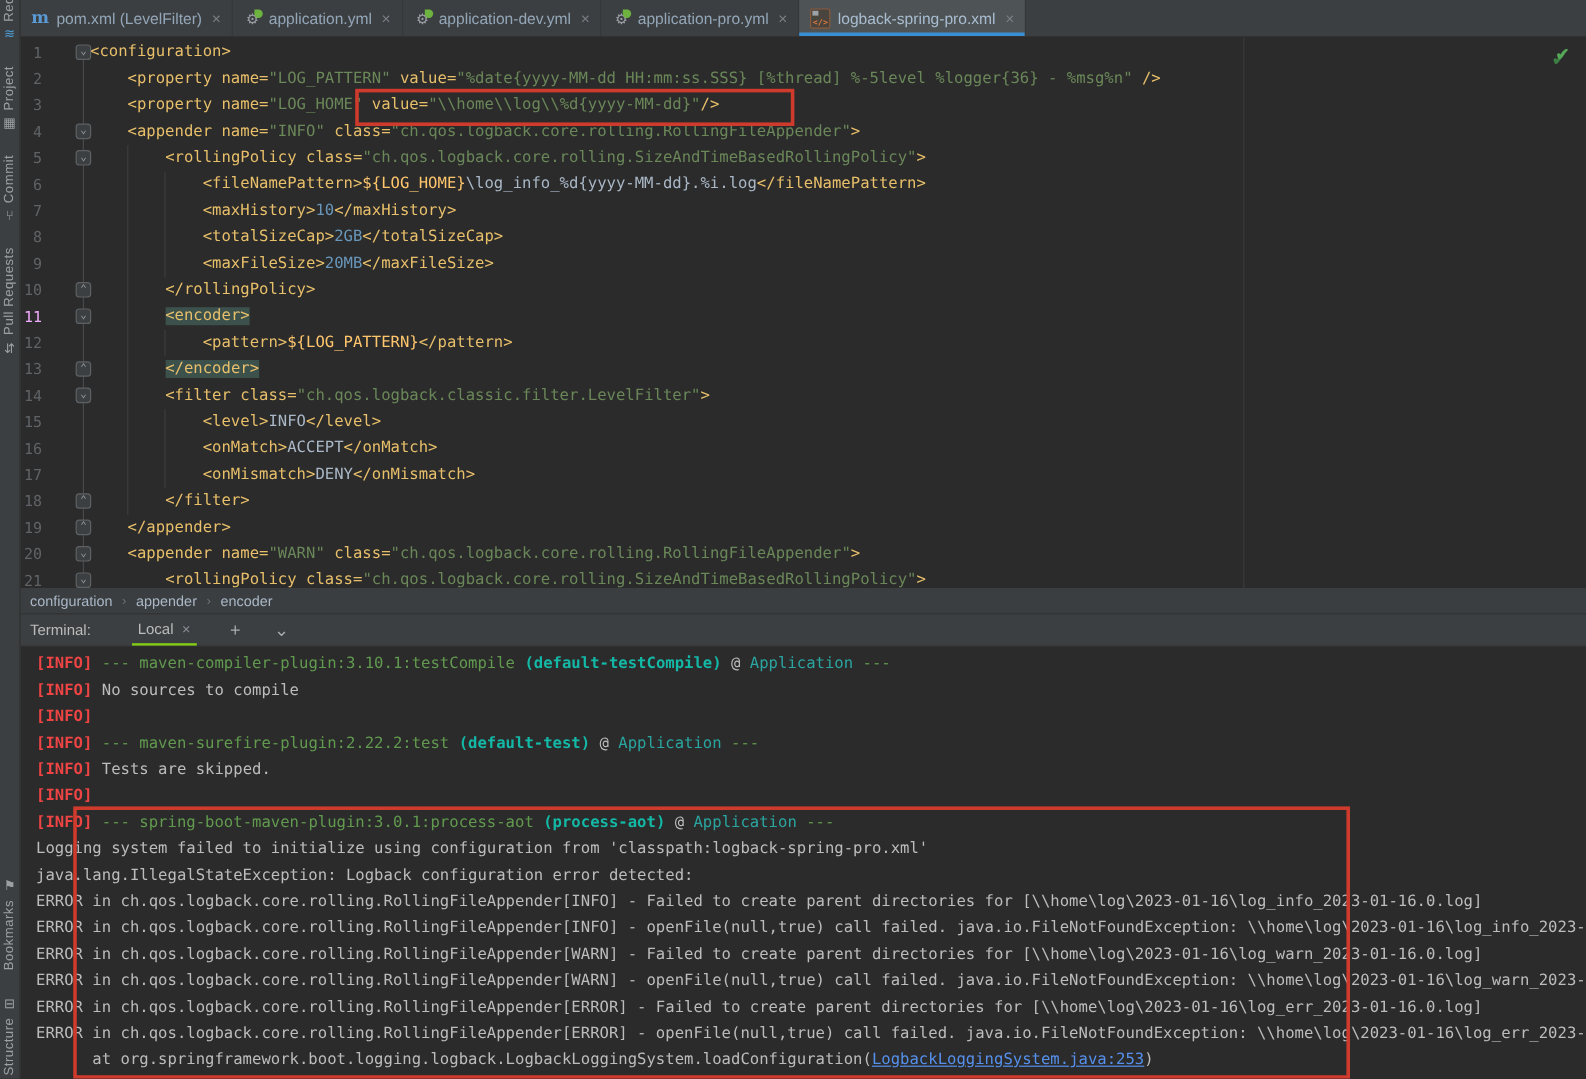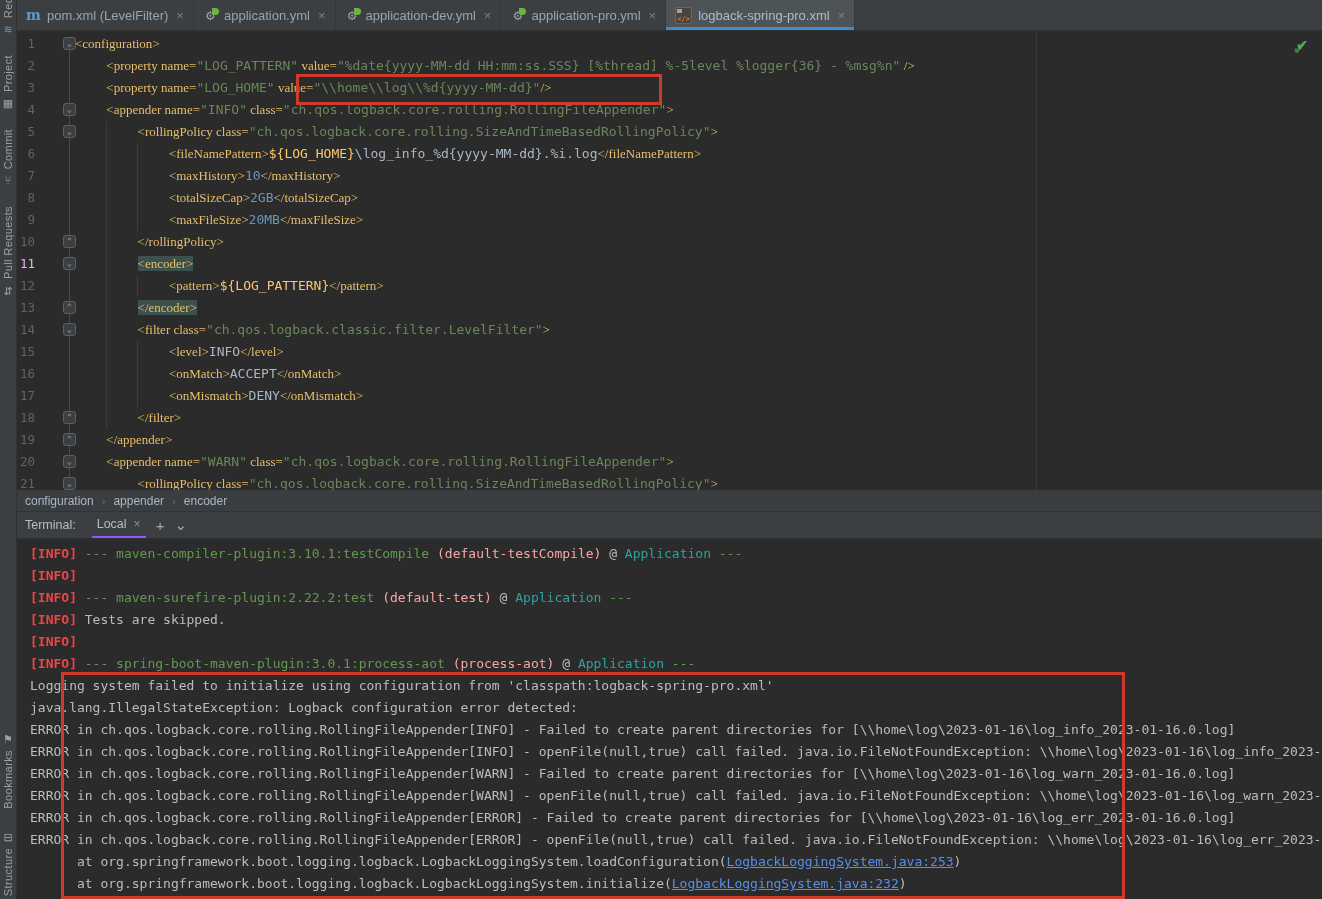--- a/index.html
+++ b/index.html
@@ -35,44 +35,44 @@
   .xml-icon::after{content:"";position:absolute;left:1px;top:1px;width:5px;height:4px;background:#9DA2A8;}
 
   
   .editor{position:absolute;top:31px;left:0;right:0;height:459px;overflow:hidden;background:#2B2B2B;}
   .codewrap{position:absolute;left:0;top:0;right:0;bottom:0;padding-top:2px;}
   .crow{position:relative;height:22px;font:13px/22px "DejaVu Sans Mono",monospace;white-space:pre;padding-left:58px;}
   .lnum{position:absolute;left:2px;top:0;width:16px;text-align:right;color:#606366;font-size:12.5px;line-height:22px;}
   .crow.cur .lnum{color:#f0abfc;}
   .fold{position:absolute;left:46px;top:4px;width:13px;height:13px;border:1px solid #5E6163;border-radius:3px;
     color:#9DA0A3;font-size:9px;line-height:10px;text-align:center;background:#3C3F41;box-sizing:border-box;}
-  .tg{color:#E8BF6A;font-family:Liberation Serif, serif;} .st{color:#6A8759;} .tx{color:#A9B7C6;} .nm{color:#6897BB;} .vr{color:#FFC66D;}
+  .tg{color:#E8BF6A;} .st{color:#6A8759;} .tx{color:#A9B7C6;} .nm{color:#6897BB;} .vr{color:#FFC66D;}
   .hl{background:#3C514C;margin-top:45px;}
   .gutterline{position:absolute;left:52px;top:16px;height:440px;width:1px;background:#47494B;}
   .iguide{position:absolute;width:1px;background:#3A3C3E;}
   .marginline{position:absolute;left:1019px;top:0;height:459px;width:1px;background:#393B3D;}
   .checkicon{position:absolute;right:14px;top:6px;color:#54A857;font-size:14px;font-weight:bold;cursor:pointer;
     text-shadow:-3px 4px 0 #3E7F44;}
 
   
   .breadcrumbs{position:absolute;top:490px;left:0;right:0;height:21px;background:#3B3E40;border-bottom:1px solid #323232;
     display:flex;align-items:center;gap:8px;padding-left:8px;font-size:12px;color:#A9B7C6;}
   .bsep{color:#6E7276;font-size:11px;}
   .bitem{cursor:pointer;}
 
   
   .termbar{position:absolute;top:512px;left:0;right:0;height:26px;background:#3C3F41;border-bottom:1px solid #323232;
-    display:flex;align-items:center;font-size:12.5px;color:#BBBBBB;padding-left:8px;gap:10px;}
-  .termtab{display:flex;align-items:center;gap:7px;height:100%;padding:0 5px;border-bottom:2px solid #8b5cf6;
+    display:flex;align-items:center;font-size:12.5px;color:#BBBBBB;padding-left:8px;gap:28px;}
+  .termtab{display:flex;align-items:center;gap:7px;height:100%;padding:0 5px;border-bottom:2px solid #84cc16;
     box-sizing:border-box;margin-left:6px;cursor:pointer;}
   .ttx{color:#8A9094;font-size:12px;}
   .plus,.chev{color:#A7ABAE;font-size:15px;cursor:pointer;}
   .terminal{position:absolute;top:539px;left:0;right:0;bottom:0;overflow:hidden;padding-top:4px;background:#2B2B2B;}
   .trow{height:22px;font:13px/22px "DejaVu Sans Mono",monospace;white-space:pre;padding-left:13px;overflow:hidden;}
-  .info{color:#ef4444;font-weight:bold;} .grn{color:#619A4E;} .b{color:#fca5a5;font-weight:normal;}
+  .info{color:#ef4444;font-weight:bold;} .grn{color:#619A4E;} .b{color:#14b8a6;font-weight:bold;}
   .pl{color:#BCBCBC;} .cy{color:#2AA5A0;margin-top:24px;} .lk{color:#5690EC;text-decoration:underline;cursor:pointer;}
 
   
   .redbox{position:absolute;border:3px solid #CE3A2C;z-index:40;pointer-events:none;}
   #rb-code{left:296px;top:74px;width:360px;height:25px;}
   #rb-term{left:61px;top:672px;width:1058px;height:221px;}
 </style>
 </head>
 <body>
 
@@ -185,20 +185,21 @@
       <span class="termtab">
         <span>Local</span>
         <span class="ttx">×</span>
       </span>
       <span class="plus">+</span>
       <span class="chev">⌄</span>
     </div>
 
     <div class="terminal" id="term">
         <div class="trow"><span class="seg info">[INFO]</span><span class="seg grn"> --- maven-compiler-plugin:3.10.1:testCompile </span><span class="seg b">(default-testCompile)</span><span class="seg pl"> @ </span><span class="seg cy">Application</span><span class="seg grn"> ---</span></div>
+        <div class="trow"><span class="seg info">[INFO]</span><span class="seg pl"> No sources to compile</span></div>
         <div class="trow"><span class="seg info">[INFO]</span></div>
         <div class="trow"><span class="seg info">[INFO]</span><span class="seg grn"> --- maven-surefire-plugin:2.22.2:test </span><span class="seg b">(default-test)</span><span class="seg pl"> @ </span><span class="seg cy">Application</span><span class="seg grn"> ---</span></div>
         <div class="trow"><span class="seg info">[INFO]</span><span class="seg pl"> Tests are skipped.</span></div>
         <div class="trow"><span class="seg info">[INFO]</span></div>
         <div class="trow"><span class="seg info">[INFO]</span><span class="seg grn"> --- spring-boot-maven-plugin:3.0.1:process-aot </span><span class="seg b">(process-aot)</span><span class="seg pl"> @ </span><span class="seg cy">Application</span><span class="seg grn"> ---</span></div>
         <div class="trow"><span class="seg pl">Logging system failed to initialize using configuration from 'classpath:logback-spring-pro.xml'</span></div>
         <div class="trow"><span class="seg pl">java.lang.IllegalStateException: Logback configuration error detected:</span></div>
         <div class="trow"><span class="seg pl">ERROR in ch.qos.logback.core.rolling.RollingFileAppender[INFO] - Failed to create parent directories for [\\home\log\2023-01-16\log_info_2023-01-16.0.log]</span></div>
         <div class="trow"><span class="seg pl">ERROR in ch.qos.logback.core.rolling.RollingFileAppender[INFO] - openFile(null,true) call failed. java.io.FileNotFoundException: \\home\log\2023-01-16\log_info_2023-01-16.0.log</span></div>
         <div class="trow"><span class="seg pl">ERROR in ch.qos.logback.core.rolling.RollingFileAppender[WARN] - Failed to create parent directories for [\\home\log\2023-01-16\log_warn_2023-01-16.0.log]</span></div>

